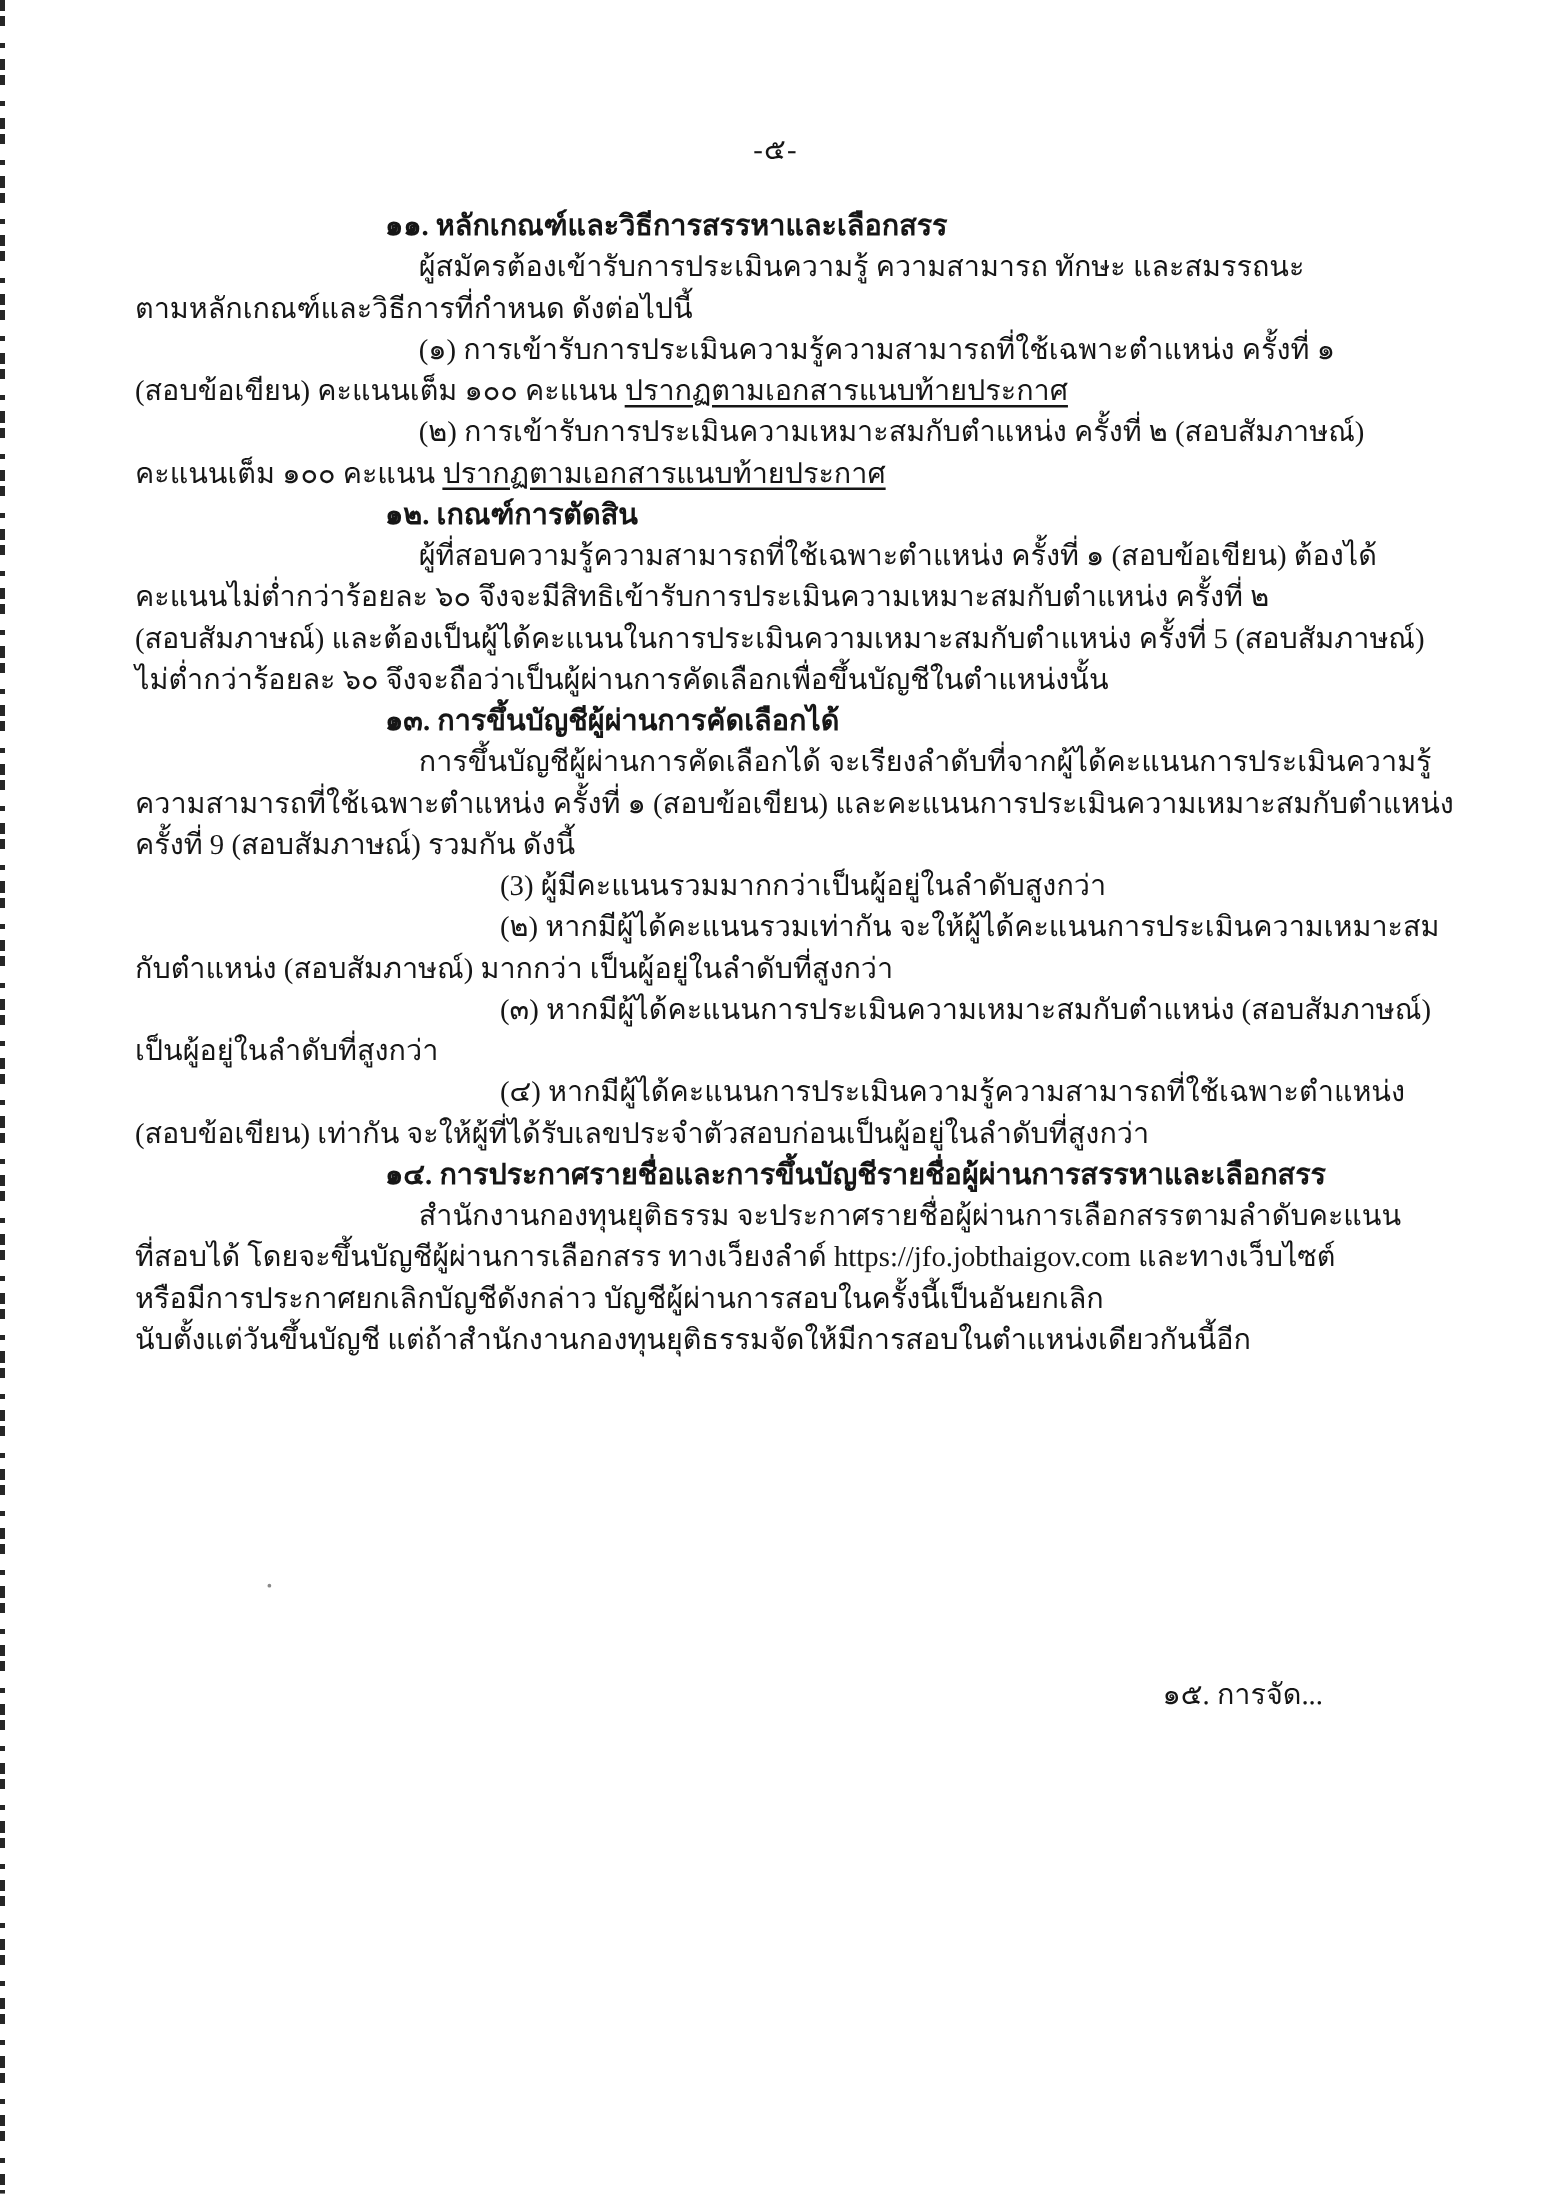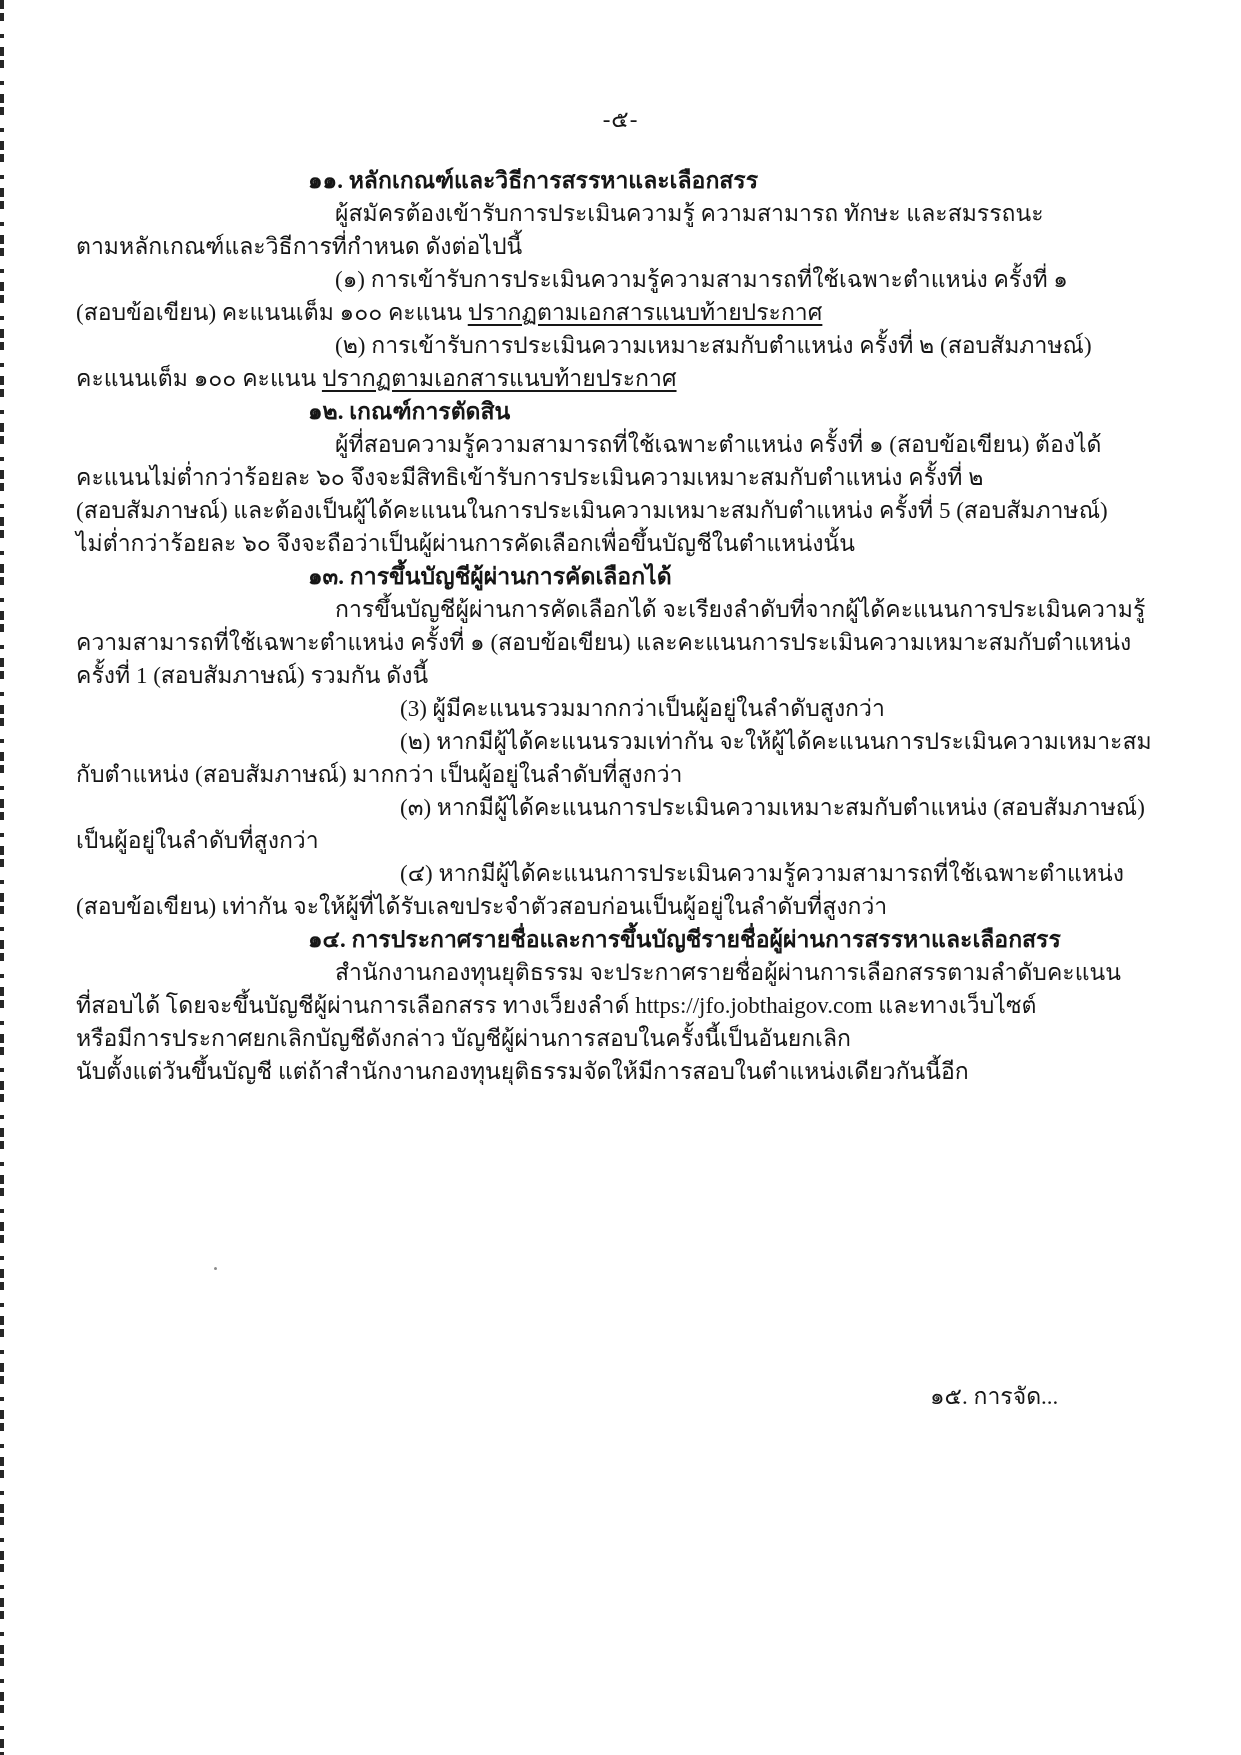--- a/index.html
+++ b/index.html
@@ -16,28 +16,28 @@
       #000 13px 21px, transparent 21px 34px,
       #000 34px 38px, transparent 38px 47px);
     opacity:.85;
   }
   .page-number{
     position:absolute;top:101px;left:0;width:100%;
     text-align:center;font-size:23px;letter-spacing:1px;
   }
   .body-text{position:absolute;top:164px;left:0;width:1006px}
   .line{height:33px;line-height:33px;font-size:23px;white-space:nowrap}
-  .margin{padding-left:76px}
+  .margin{padding-left:108px}
   .heading{padding-left:308px;font-weight:700}
   .para{padding-left:335px}
   .item2{padding-left:400px}
   .u{text-decoration:underline;text-underline-offset:4px}
   .catchword{
     position:absolute;top:1337px;left:930px;
-    font-size:23px;white-space:nowrap;margin-top:41px;
+    font-size:23px;white-space:nowrap;
   }
   .speck{position:absolute;width:3px;height:3px;background:#8a8a8a;border-radius:50%}
 </style>
 </head>
 <body>
 
 <div class="scan-edge"></div>
 
 <div class="page-number">-๕-</div>
 
@@ -50,21 +50,21 @@
   <div class="line para">(๒) การเข้ารับการประเมินความเหมาะสมกับตำแหน่ง ครั้งที่ ๒ (สอบสัมภาษณ์)</div>
   <div class="line margin"><span>คะแนนเต็ม ๑๐๐ คะแนน </span><span class="u">ปรากฏตามเอกสารแนบท้ายประกาศ</span></div>
   <div class="line heading">๑๒. เกณฑ์การตัดสิน</div>
   <div class="line para">ผู้ที่สอบความรู้ความสามารถที่ใช้เฉพาะตำแหน่ง ครั้งที่ ๑ (สอบข้อเขียน) ต้องได้</div>
   <div class="line margin">คะแนนไม่ต่ำกว่าร้อยละ ๖๐ จึงจะมีสิทธิเข้ารับการประเมินความเหมาะสมกับตำแหน่ง ครั้งที่ ๒</div>
   <div class="line margin">(สอบสัมภาษณ์) และต้องเป็นผู้ได้คะแนนในการประเมินความเหมาะสมกับตำแหน่ง ครั้งที่ 5 (สอบสัมภาษณ์)</div>
   <div class="line margin">ไม่ต่ำกว่าร้อยละ ๖๐ จึงจะถือว่าเป็นผู้ผ่านการคัดเลือกเพื่อขึ้นบัญชีในตำแหน่งนั้น</div>
   <div class="line heading">๑๓. การขึ้นบัญชีผู้ผ่านการคัดเลือกได้</div>
   <div class="line para">การขึ้นบัญชีผู้ผ่านการคัดเลือกได้ จะเรียงลำดับที่จากผู้ได้คะแนนการประเมินความรู้</div>
   <div class="line margin">ความสามารถที่ใช้เฉพาะตำแหน่ง ครั้งที่ ๑ (สอบข้อเขียน) และคะแนนการประเมินความเหมาะสมกับตำแหน่ง</div>
-  <div class="line margin">ครั้งที่ 1 (สอบสัมภาษณ์) รวมกัน ดังนี้</div>
+  <div class="line margin">ครั้งที่ 9 (สอบสัมภาษณ์) รวมกัน ดังนี้</div>
   <div class="line item2">(3) ผู้มีคะแนนรวมมากกว่าเป็นผู้อยู่ในลำดับสูงกว่า</div>
   <div class="line item2">(๒) หากมีผู้ได้คะแนนรวมเท่ากัน จะให้ผู้ได้คะแนนการประเมินความเหมาะสม</div>
   <div class="line margin">กับตำแหน่ง (สอบสัมภาษณ์) มากกว่า เป็นผู้อยู่ในลำดับที่สูงกว่า</div>
   <div class="line item2">(๓) หากมีผู้ได้คะแนนการประเมินความเหมาะสมกับตำแหน่ง (สอบสัมภาษณ์)</div>
   <div class="line margin">เป็นผู้อยู่ในลำดับที่สูงกว่า</div>
   <div class="line item2">(๔) หากมีผู้ได้คะแนนการประเมินความรู้ความสามารถที่ใช้เฉพาะตำแหน่ง</div>
   <div class="line margin">(สอบข้อเขียน) เท่ากัน จะให้ผู้ที่ได้รับเลขประจำตัวสอบก่อนเป็นผู้อยู่ในลำดับที่สูงกว่า</div>
   <div class="line heading">๑๔. การประกาศรายชื่อและการขึ้นบัญชีรายชื่อผู้ผ่านการสรรหาและเลือกสรร</div>
   <div class="line para">สำนักงานกองทุนยุติธรรม จะประกาศรายชื่อผู้ผ่านการเลือกสรรตามลำดับคะแนน</div>
   <div class="line margin">ที่สอบได้ โดยจะขึ้นบัญชีผู้ผ่านการเลือกสรร ทางเว็ยงลำด์ https://jfo.jobthaigov.com และทางเว็บไซต์</div>

